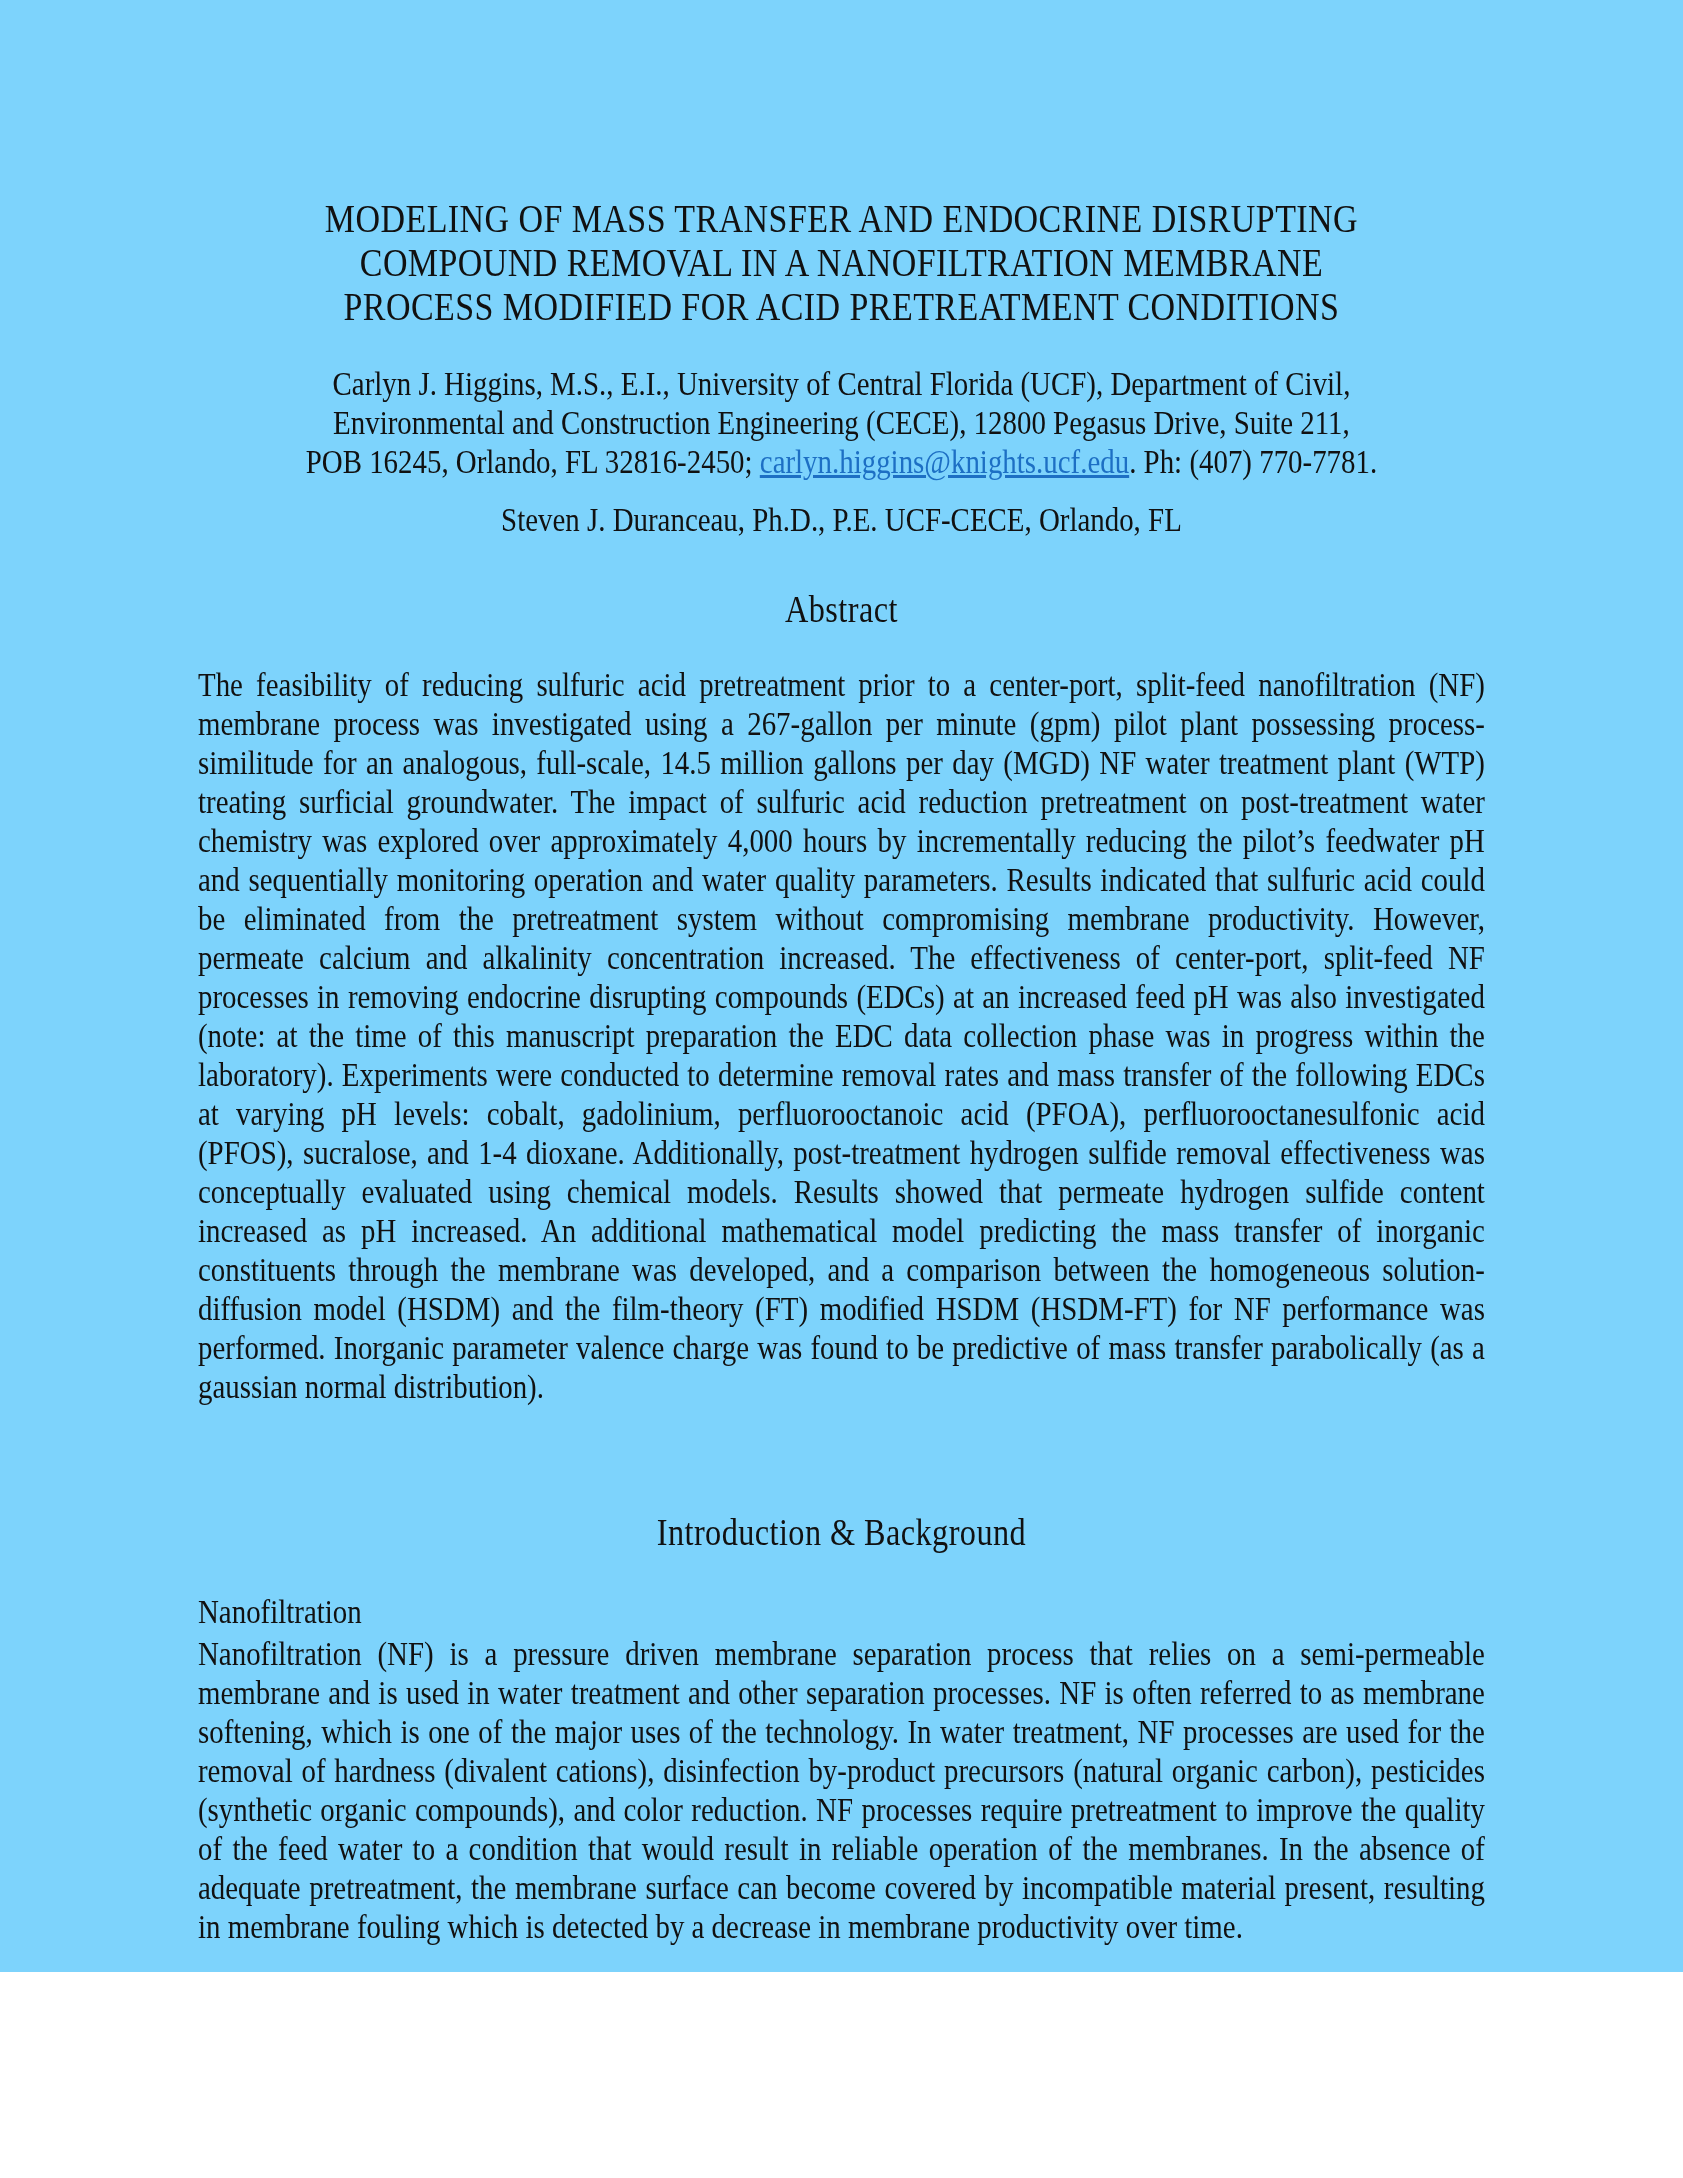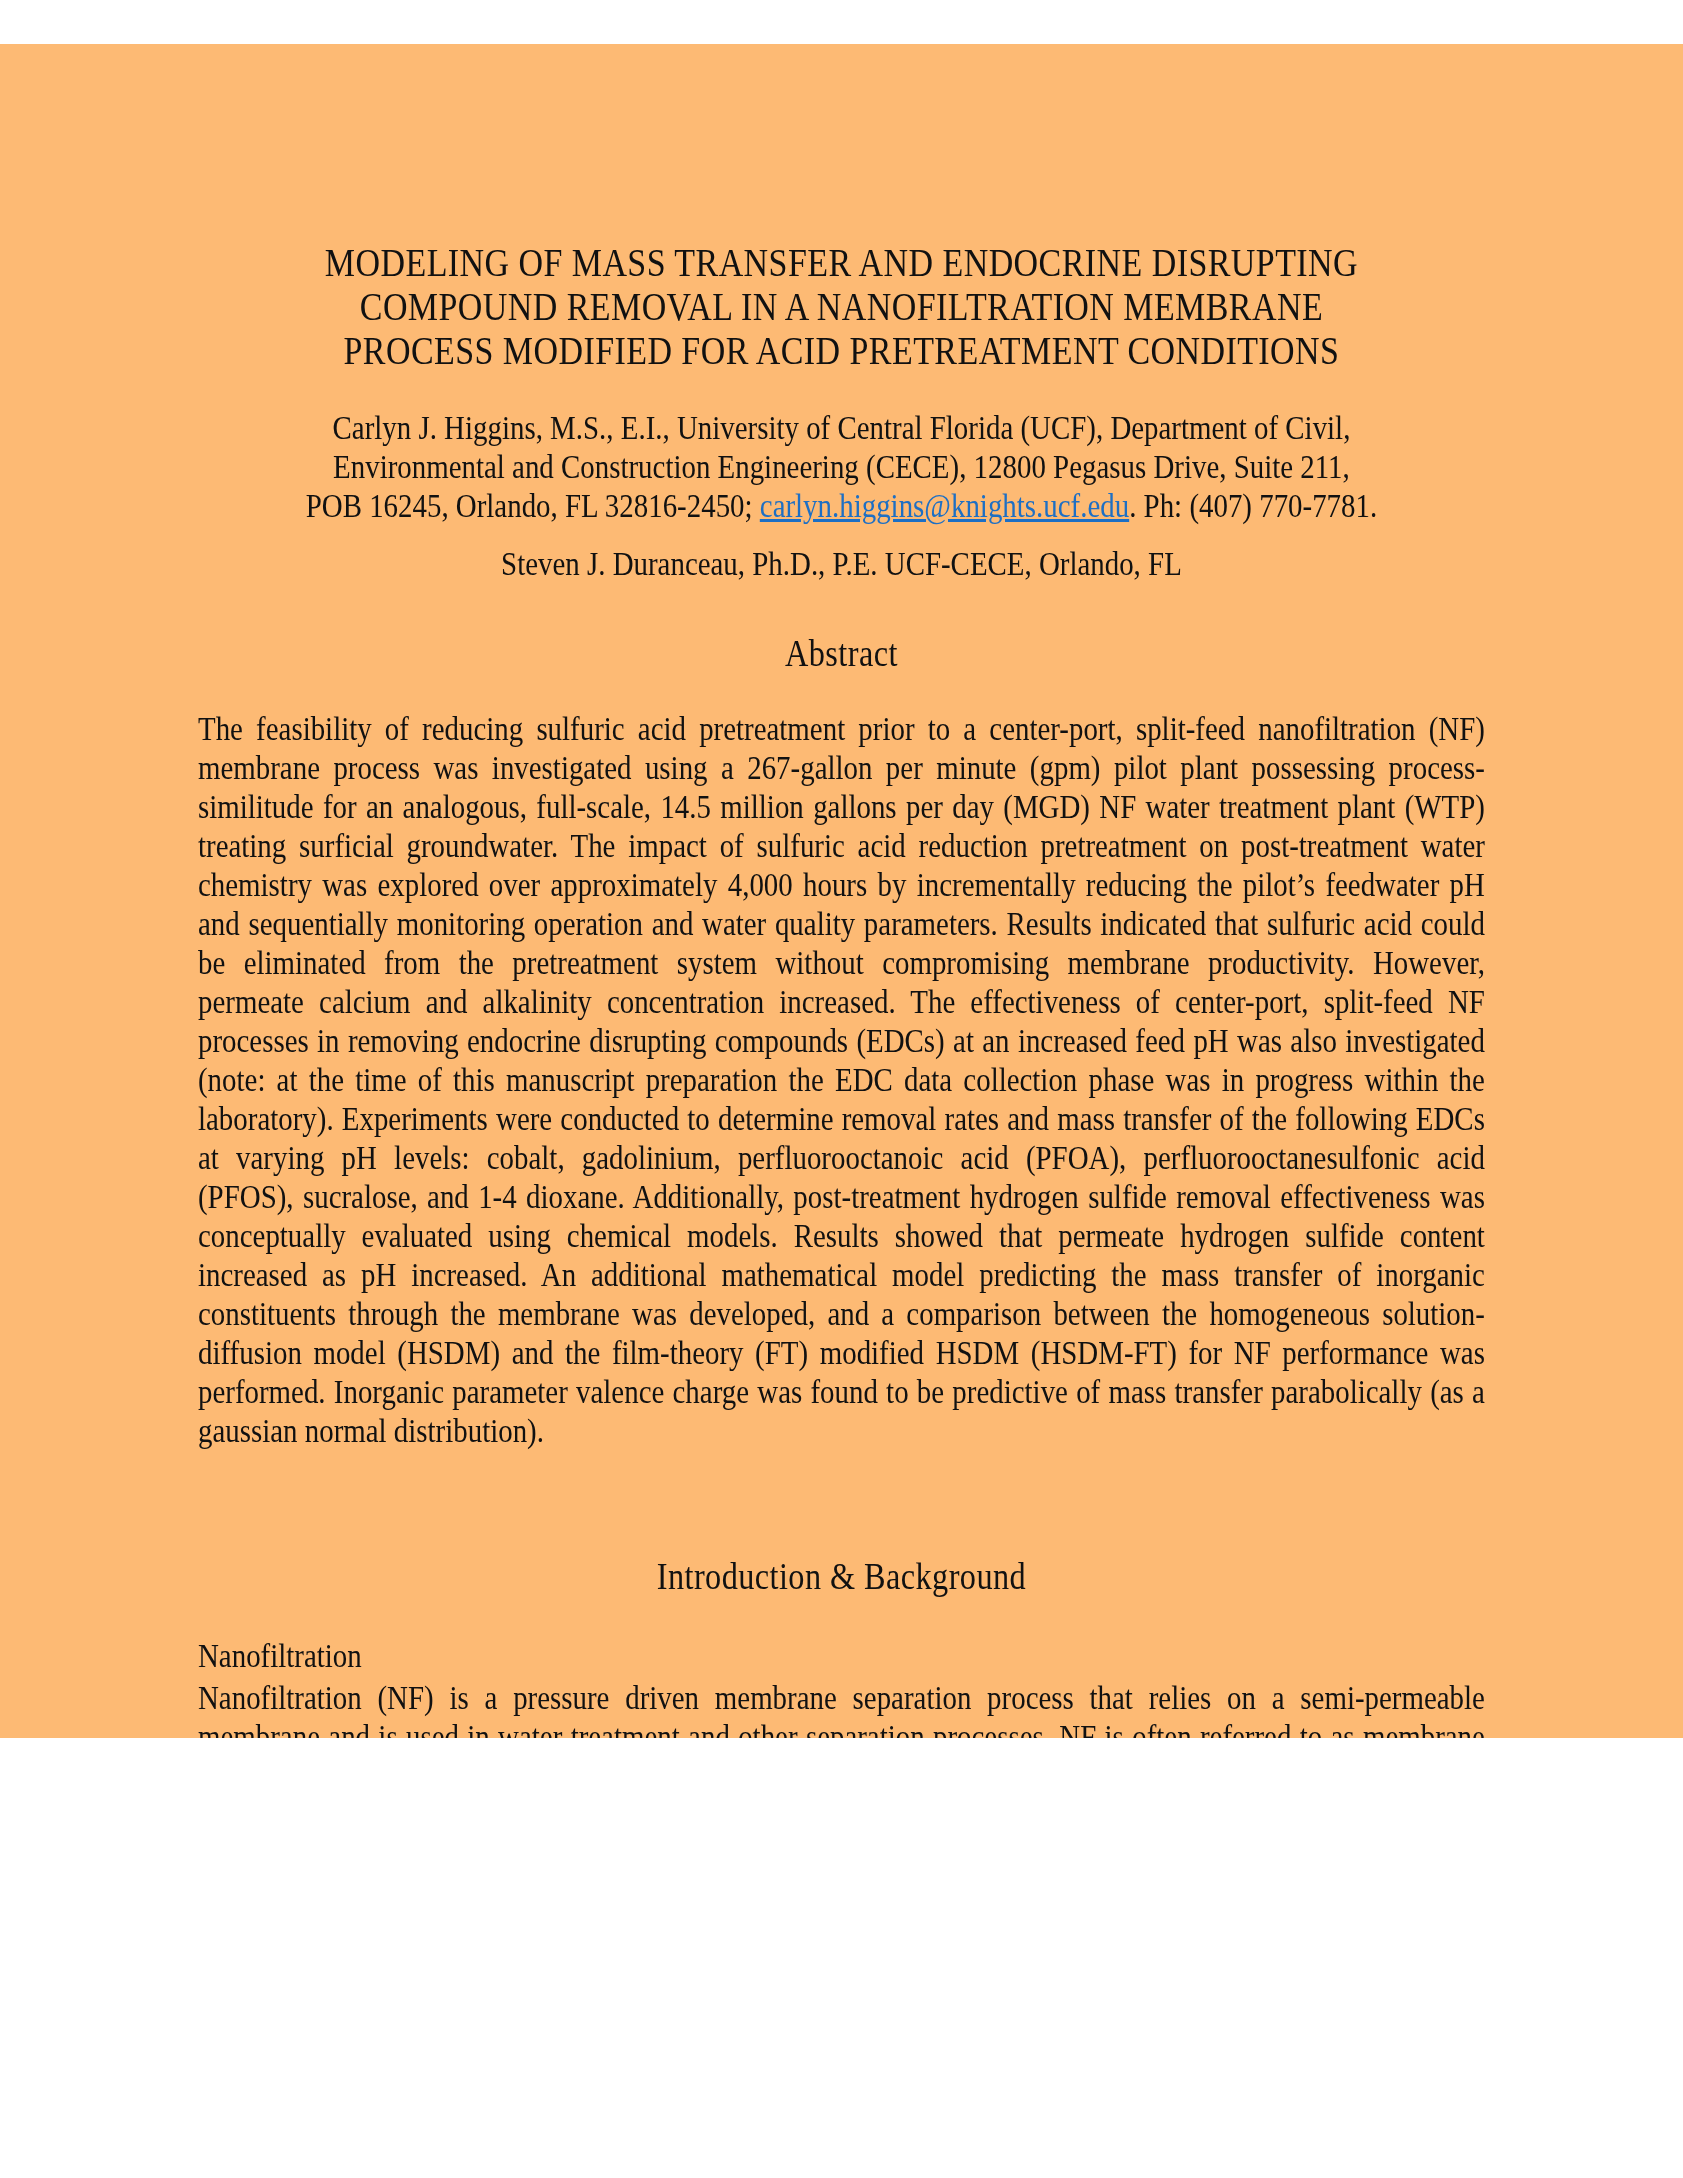--- a/index.html
+++ b/index.html
@@ -3,26 +3,25 @@
 <meta charset="utf-8">
 <style>
   html, body {
     margin: 0;
     padding: 0;
     background: #ffffff;
   }
   .page {
     position: relative;
     width: 1683px;
-    height: 1694px;
-    background: #fdba74;
+    height: 1972px;
+    background: #7dd3fc;
     overflow: hidden;
     font-family: "Liberation Serif", "DejaVu Serif", serif;
     color: #111111;
-    margin-top: 44px;
   }
   
   .content {
     position: absolute;
     left: 198px;
     top: 0;
     width: 1514px;
     height: 2178px;
     transform: scaleX(0.85);
     transform-origin: 0 0;

